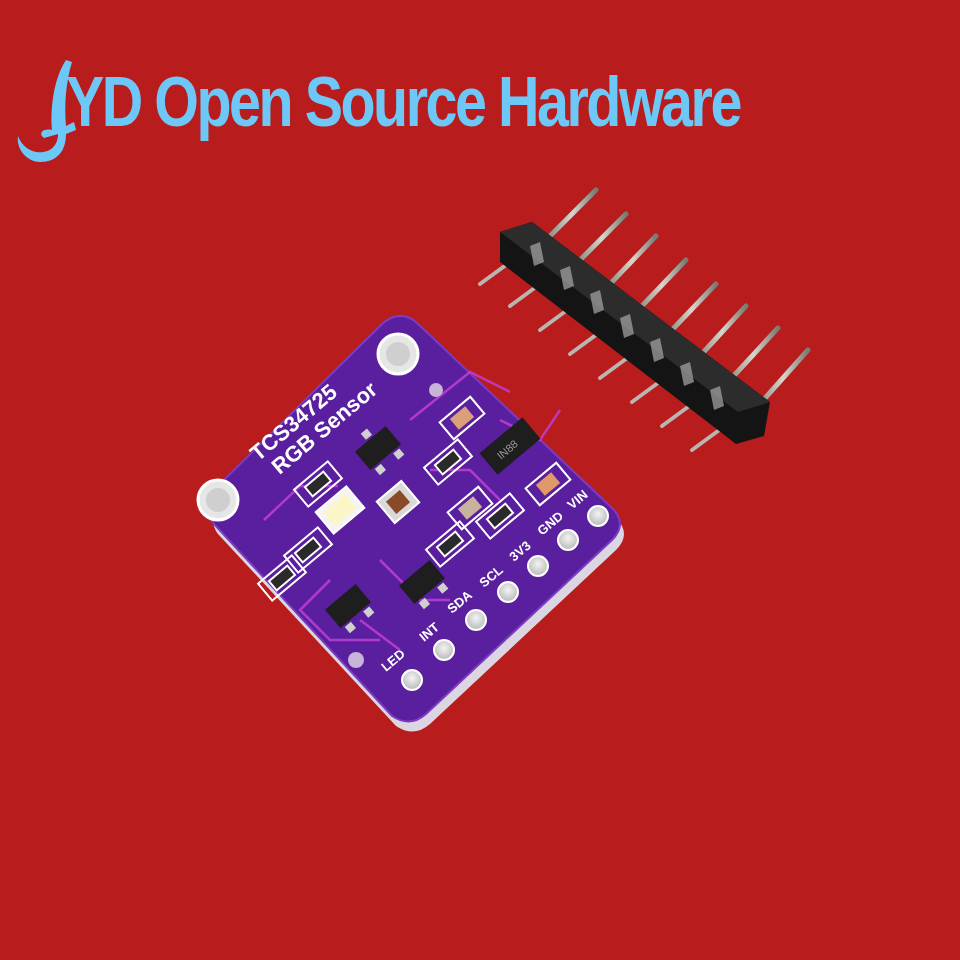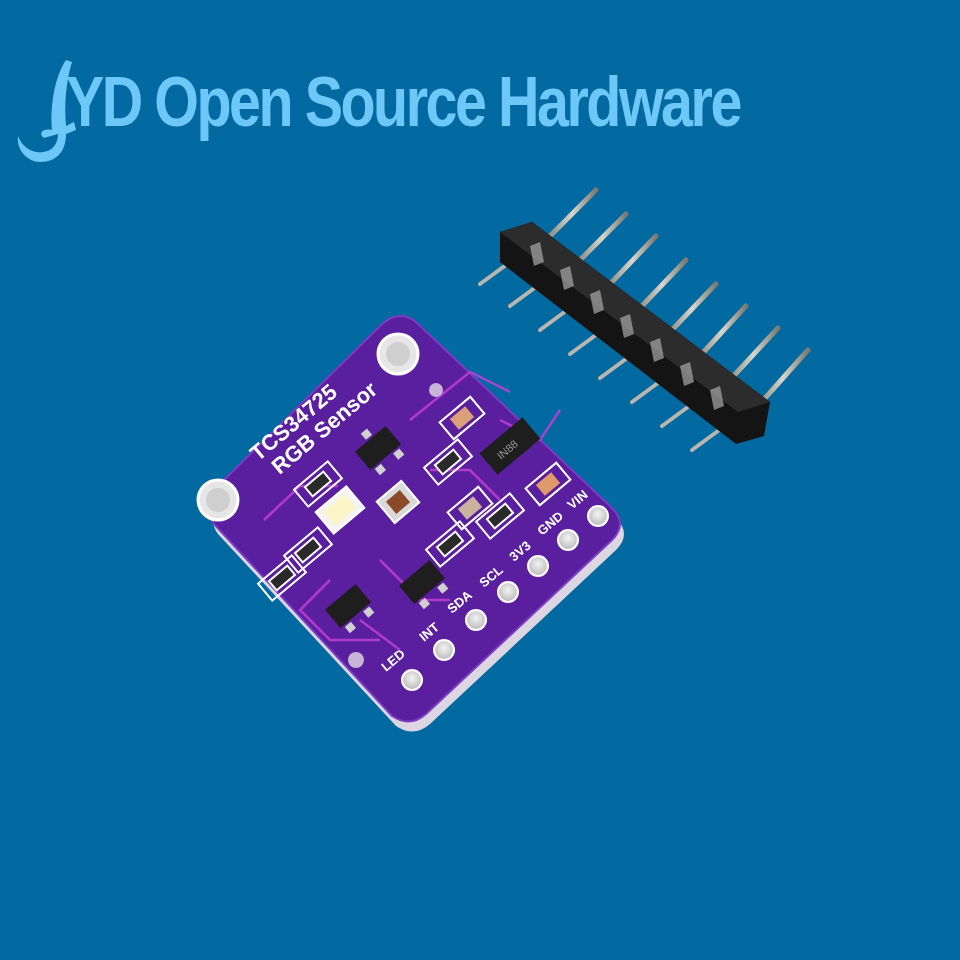--- a/index.html
+++ b/index.html
@@ -1,16 +1,16 @@
 <!DOCTYPE html>
 <html><head>
 <meta charset="utf-8">
 <style>
   html, body { margin: 0; padding: 0; background: #ffffff; }
-  .page { position: relative; width: 960px; height: 960px; overflow: hidden; background: #0369a1; font-family: "Liberation Sans", sans-serif; }
+  .page { position: relative; width: 960px; height: 960px; overflow: hidden; background: #b91c1c; font-family: "Liberation Sans", sans-serif; }
   .brand { position: absolute; left: 14px; top: 58px; width: 560px; height: 110px; }
   .brand-text { position: absolute; left: 52px; top: 4px; font-family: "Liberation Sans", sans-serif; font-weight: bold; font-size: 70px; color: #6ec8f7; letter-spacing: -3px; transform: scaleX(0.82); transform-origin: left top; white-space: nowrap; line-height: 80px; }
   .brand-swoosh { position: absolute; left: 0; top: 0; width: 70px; height: 110px; }
   .scene { position: absolute; left: 0; top: 0; width: 960px; height: 960px; }
   .label-text { font-family: "Liberation Sans", sans-serif; font-weight: bold; fill: #ffffff; }
 </style>
 </head>
 <body>
 
 <div class="page">

